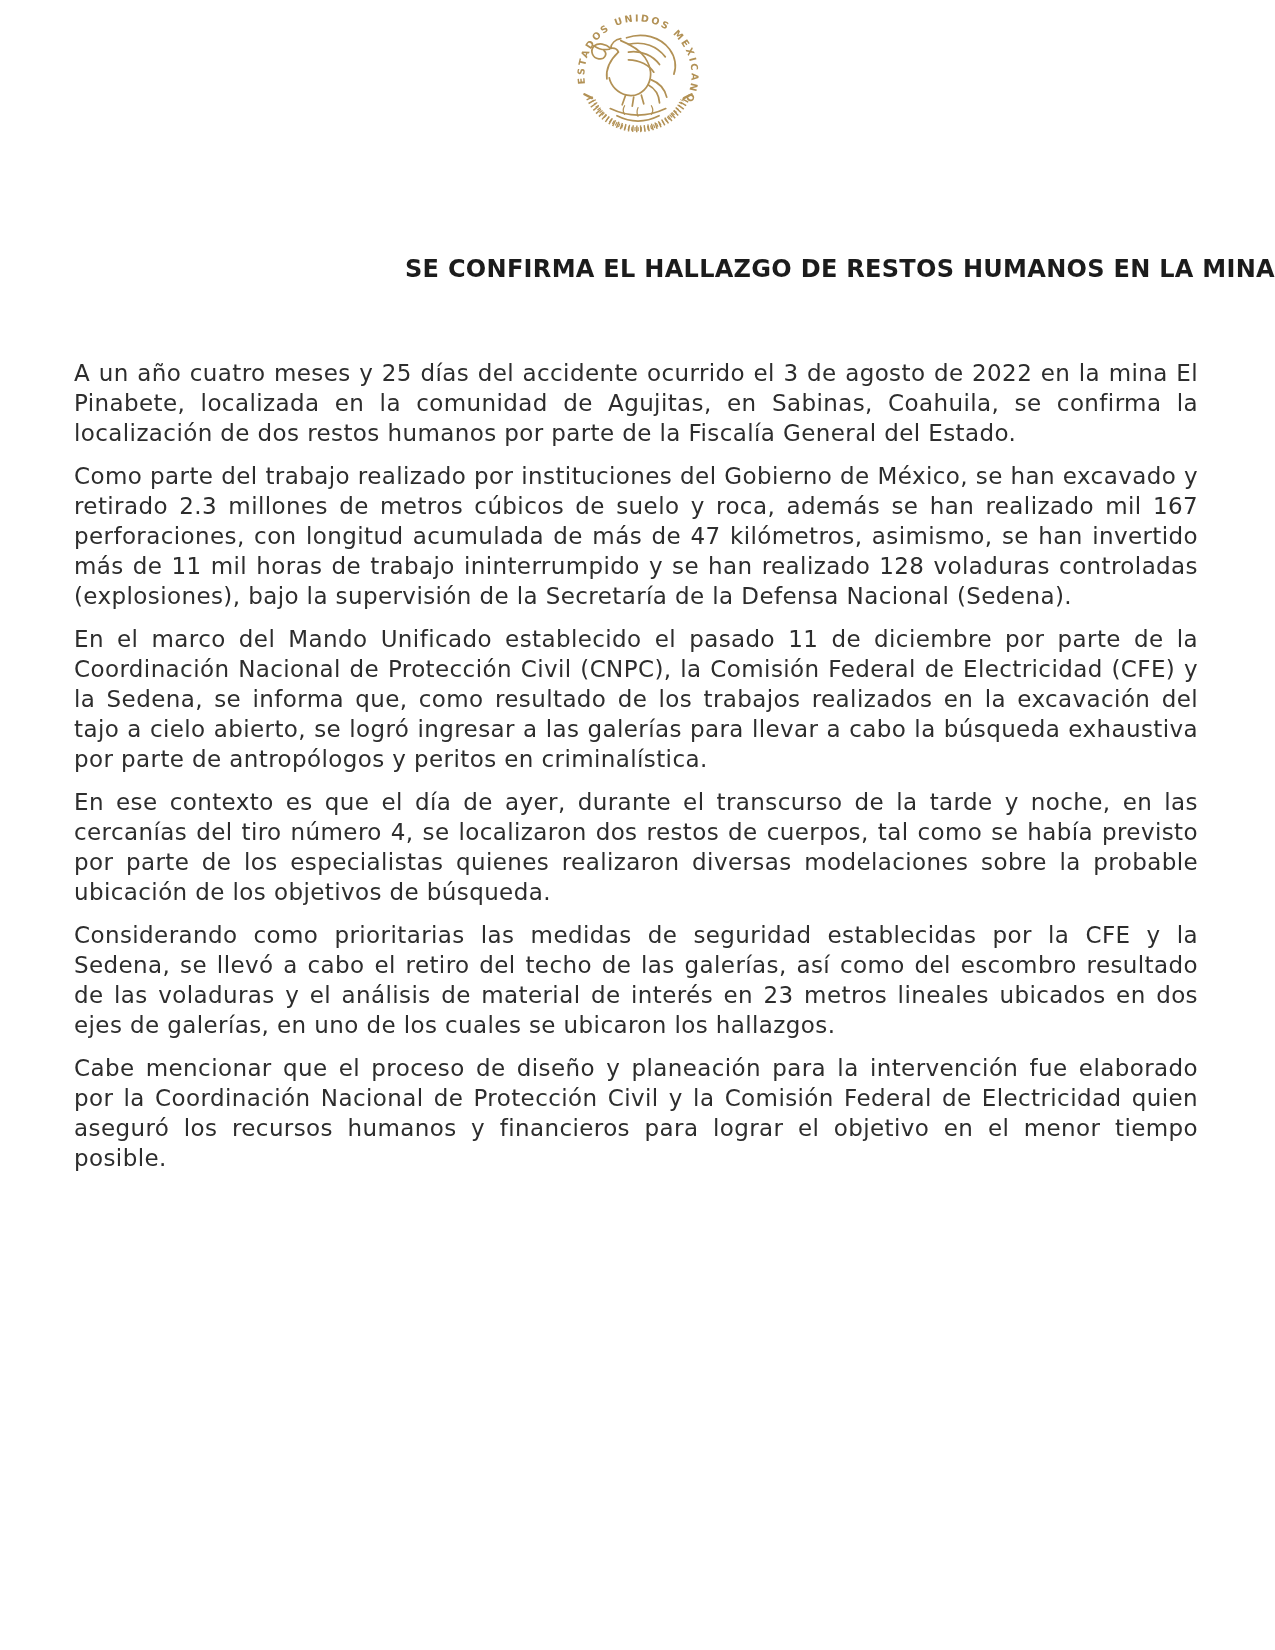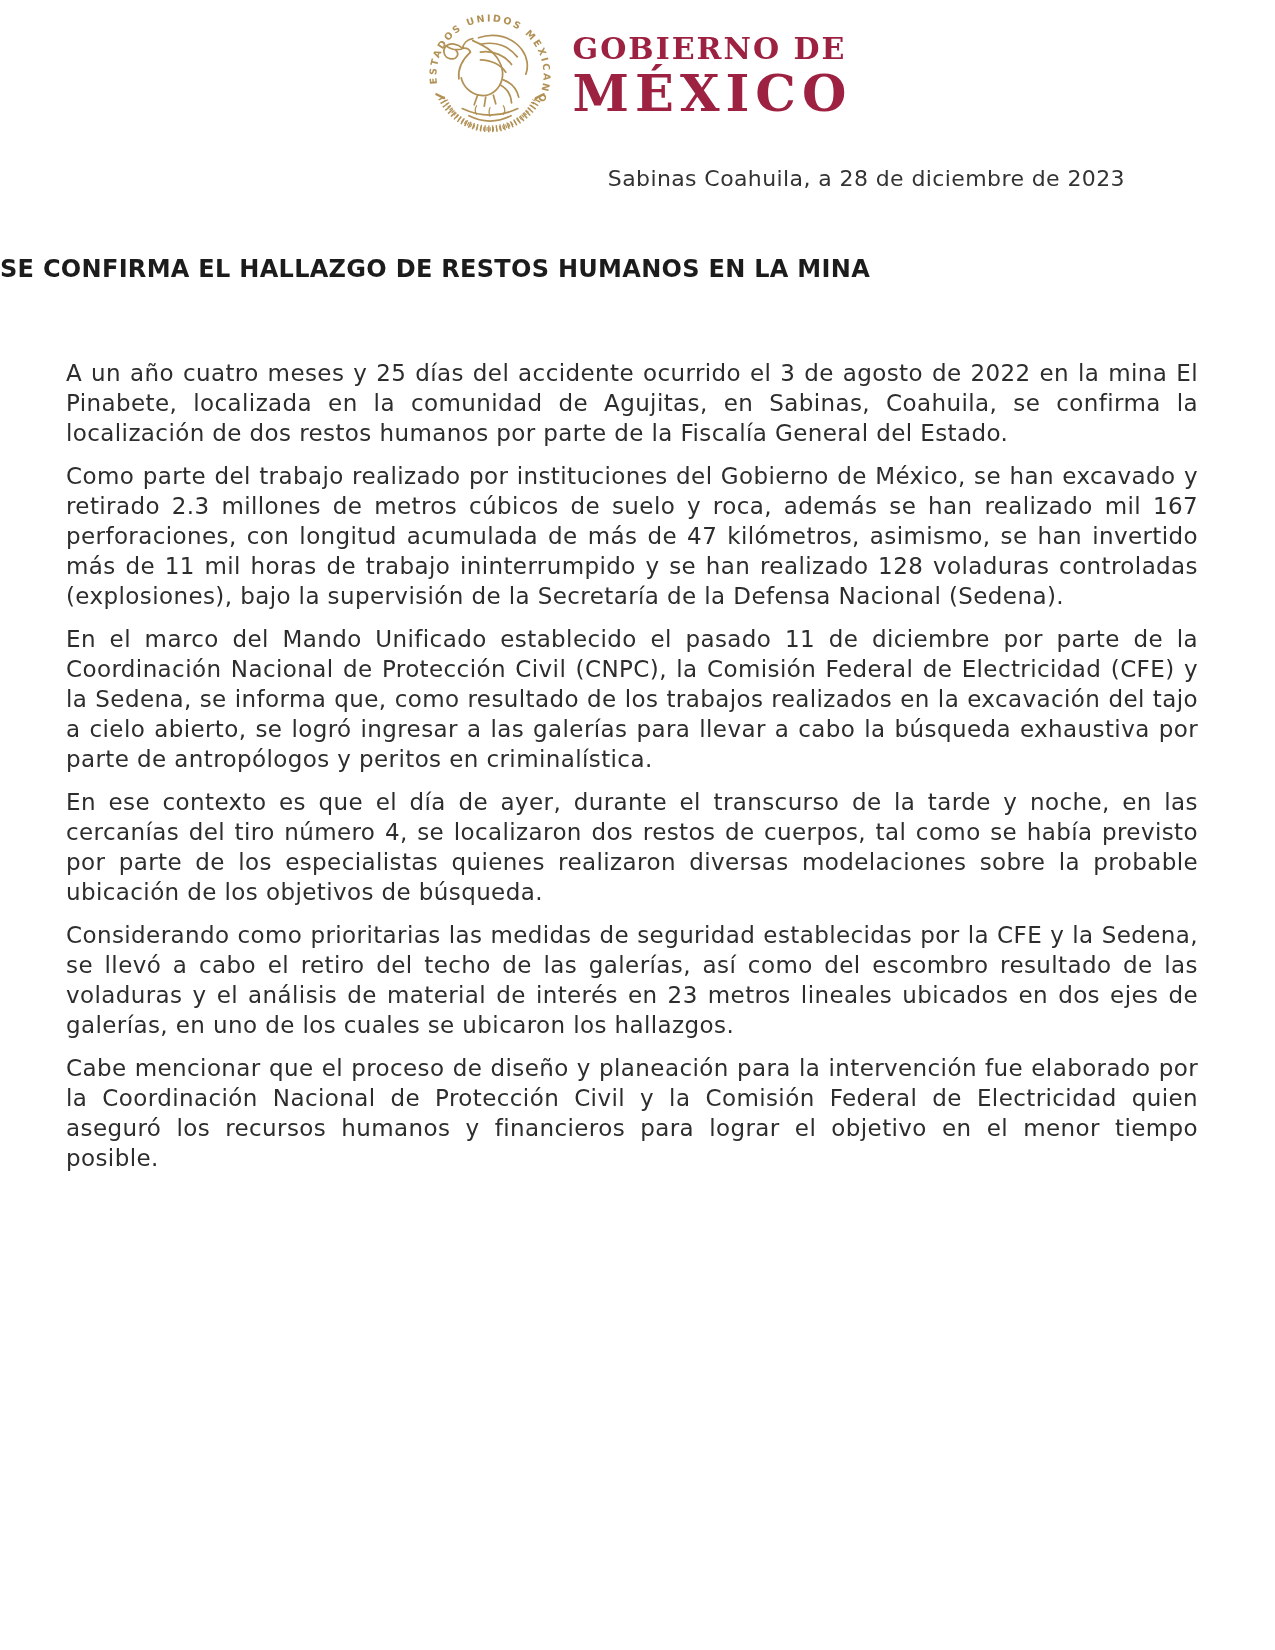--- a/index.html
+++ b/index.html
@@ -58,36 +58,36 @@
     letter-spacing:0.4px;
     color:#333333;
     white-space:nowrap;
   }
   .title{
     position:absolute;
     top:250px;
     left:0;
     width:100%;
     margin:0;
-    text-align:left;
+    text-align:right;
     font-size:24px;
     line-height:38px;
     font-weight:bold;
     letter-spacing:0.3px;
     color:var(--title-text);
   }
   .title .title-line{display:block;}
   .content{
     position:absolute;
     top:358px;
     left:66px;
     width:1132px;
   }
   .para{
-    margin:0 0 13px 0;
+    margin:0 0 13px 8px;
     font-size:23px;
     line-height:30px;
     letter-spacing:0.4px;
     text-align:justify;
     hyphens:none;
     color:var(--body-text);
   }
   .seal-text{
     font-family:"DejaVu Sans","Liberation Sans",sans-serif;
     font-size:10px;
@@ -134,27 +134,22 @@
         <path d="M 80.5 78 C 88 82, 92 89, 92.5 97"></path>
         <path d="M 84 73 C 92 76, 98 83, 100 91"></path>
 
         <path d="M 57 89 L 53.5 99 M 65.5 91 L 64 100.5 M 73.5 89 L 76 98"></path>
 
         <path d="M 41 103 C 60 112, 80 112, 99 103"></path>
         <path d="M 48 110.5 C 62 117.5, 78 117.5, 92 110.5"></path>
         <path d="M 56 100 q -3 5 0 9 M 70 102 q -2 5 0 9 M 84 100 q 3 5 0 9" stroke-width="1.3"></path>
       </g>
     </svg>
-    <div class="wordmark">
-      <div class="wordmark-line1">GOBIERNO DE</div>
-      <div class="wordmark-line2">MÉXICO</div>
-    </div>
   </header>
 
-  <div class="date-line">Sabinas Coahuila, a 28 de diciembre de 2023</div>
 
   <h1 class="title">
     <span class="title-line">SE CONFIRMA EL HALLAZGO DE RESTOS HUMANOS EN LA MINA</span>
   </h1>
 
   <main class="content">
     <p class="para">A un año cuatro meses y 25 días del accidente ocurrido el 3 de agosto de 2022 en la mina El Pinabete, localizada en la comunidad de Agujitas, en Sabinas, Coahuila, se confirma la localización de dos restos humanos por parte de la Fiscalía General del Estado.</p>
     <p class="para">Como parte del trabajo realizado por instituciones del Gobierno de México, se han excavado y retirado 2.3 millones de metros cúbicos de suelo y roca, además se han realizado mil 167 perforaciones, con longitud acumulada de más de 47 kilómetros, asimismo, se han invertido más de 11 mil horas de trabajo ininterrumpido y se han realizado 128 voladuras controladas (explosiones), bajo la supervisión de la Secretaría de la Defensa Nacional (Sedena).</p>
     <p class="para">En el marco del Mando Unificado establecido el pasado 11 de diciembre por parte de la Coordinación Nacional de Protección Civil (CNPC), la Comisión Federal de Electricidad (CFE) y la Sedena, se informa que, como resultado de los trabajos realizados en la excavación del tajo a cielo abierto, se logró ingresar a las galerías para llevar a cabo la búsqueda exhaustiva por parte de antropólogos y peritos en criminalística.</p>
     <p class="para">En ese contexto es que el día de ayer, durante el transcurso de la tarde y noche, en las cercanías del tiro número 4, se localizaron dos restos de cuerpos, tal como se había previsto por parte de los especialistas quienes realizaron diversas modelaciones sobre la probable ubicación de los objetivos de búsqueda.</p>

